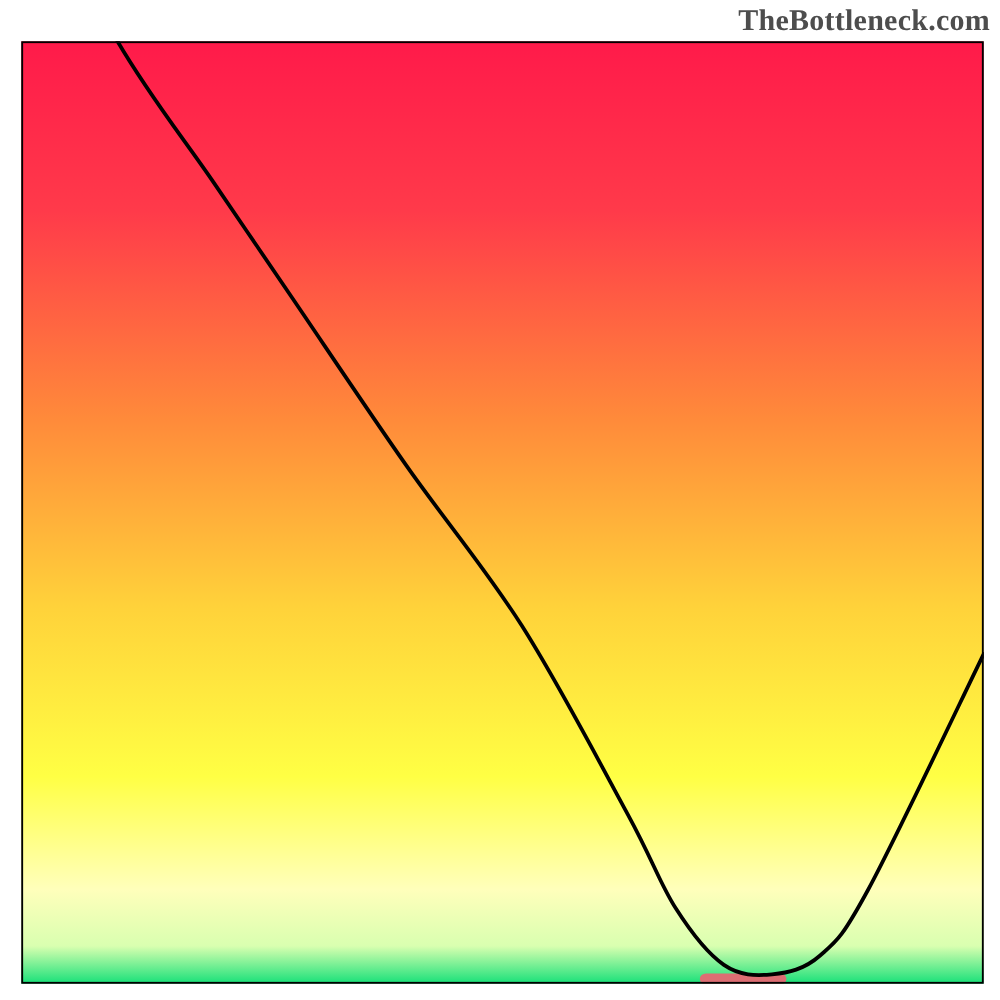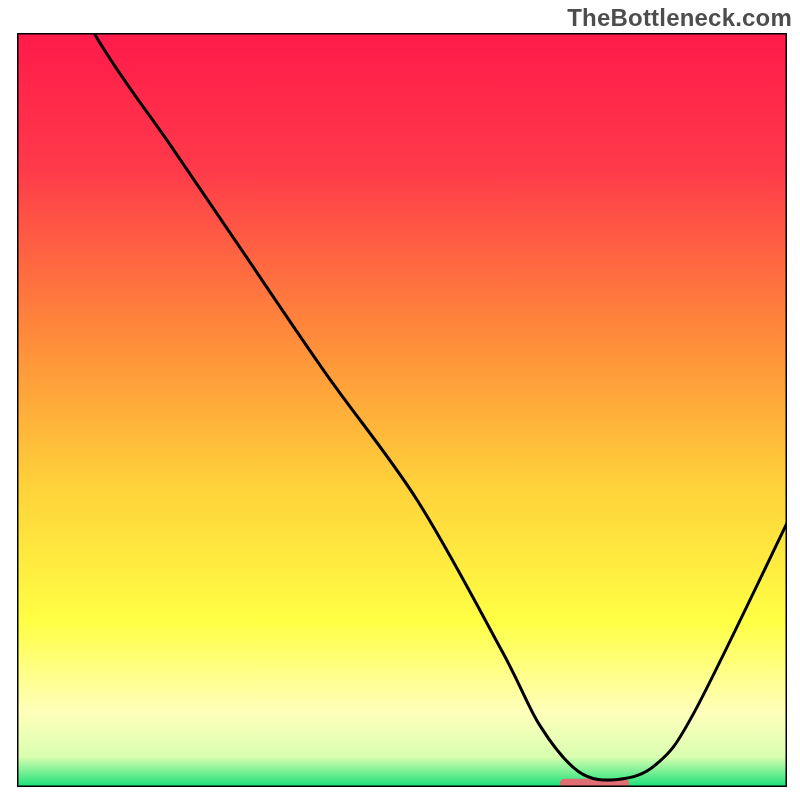--- a/index.html
+++ b/index.html
@@ -8,20 +8,21 @@
     width: 800px;
     height: 800px;
     background: #ffffff;
     font-family: Arial, Helvetica, sans-serif;
     overflow: hidden;
   }
   .wrap {
     position: relative;
     width: 800px;
     height: 595px;
+    font-family: Liberation Serif, serif;
   }
   .watermark {
     position: absolute;
     top: 4px;
     right: 8px;
     font-size: 24px;
     font-weight: 600;
     color: #4d4d4d;
     letter-spacing: 0.2px;
     user-select: none;

